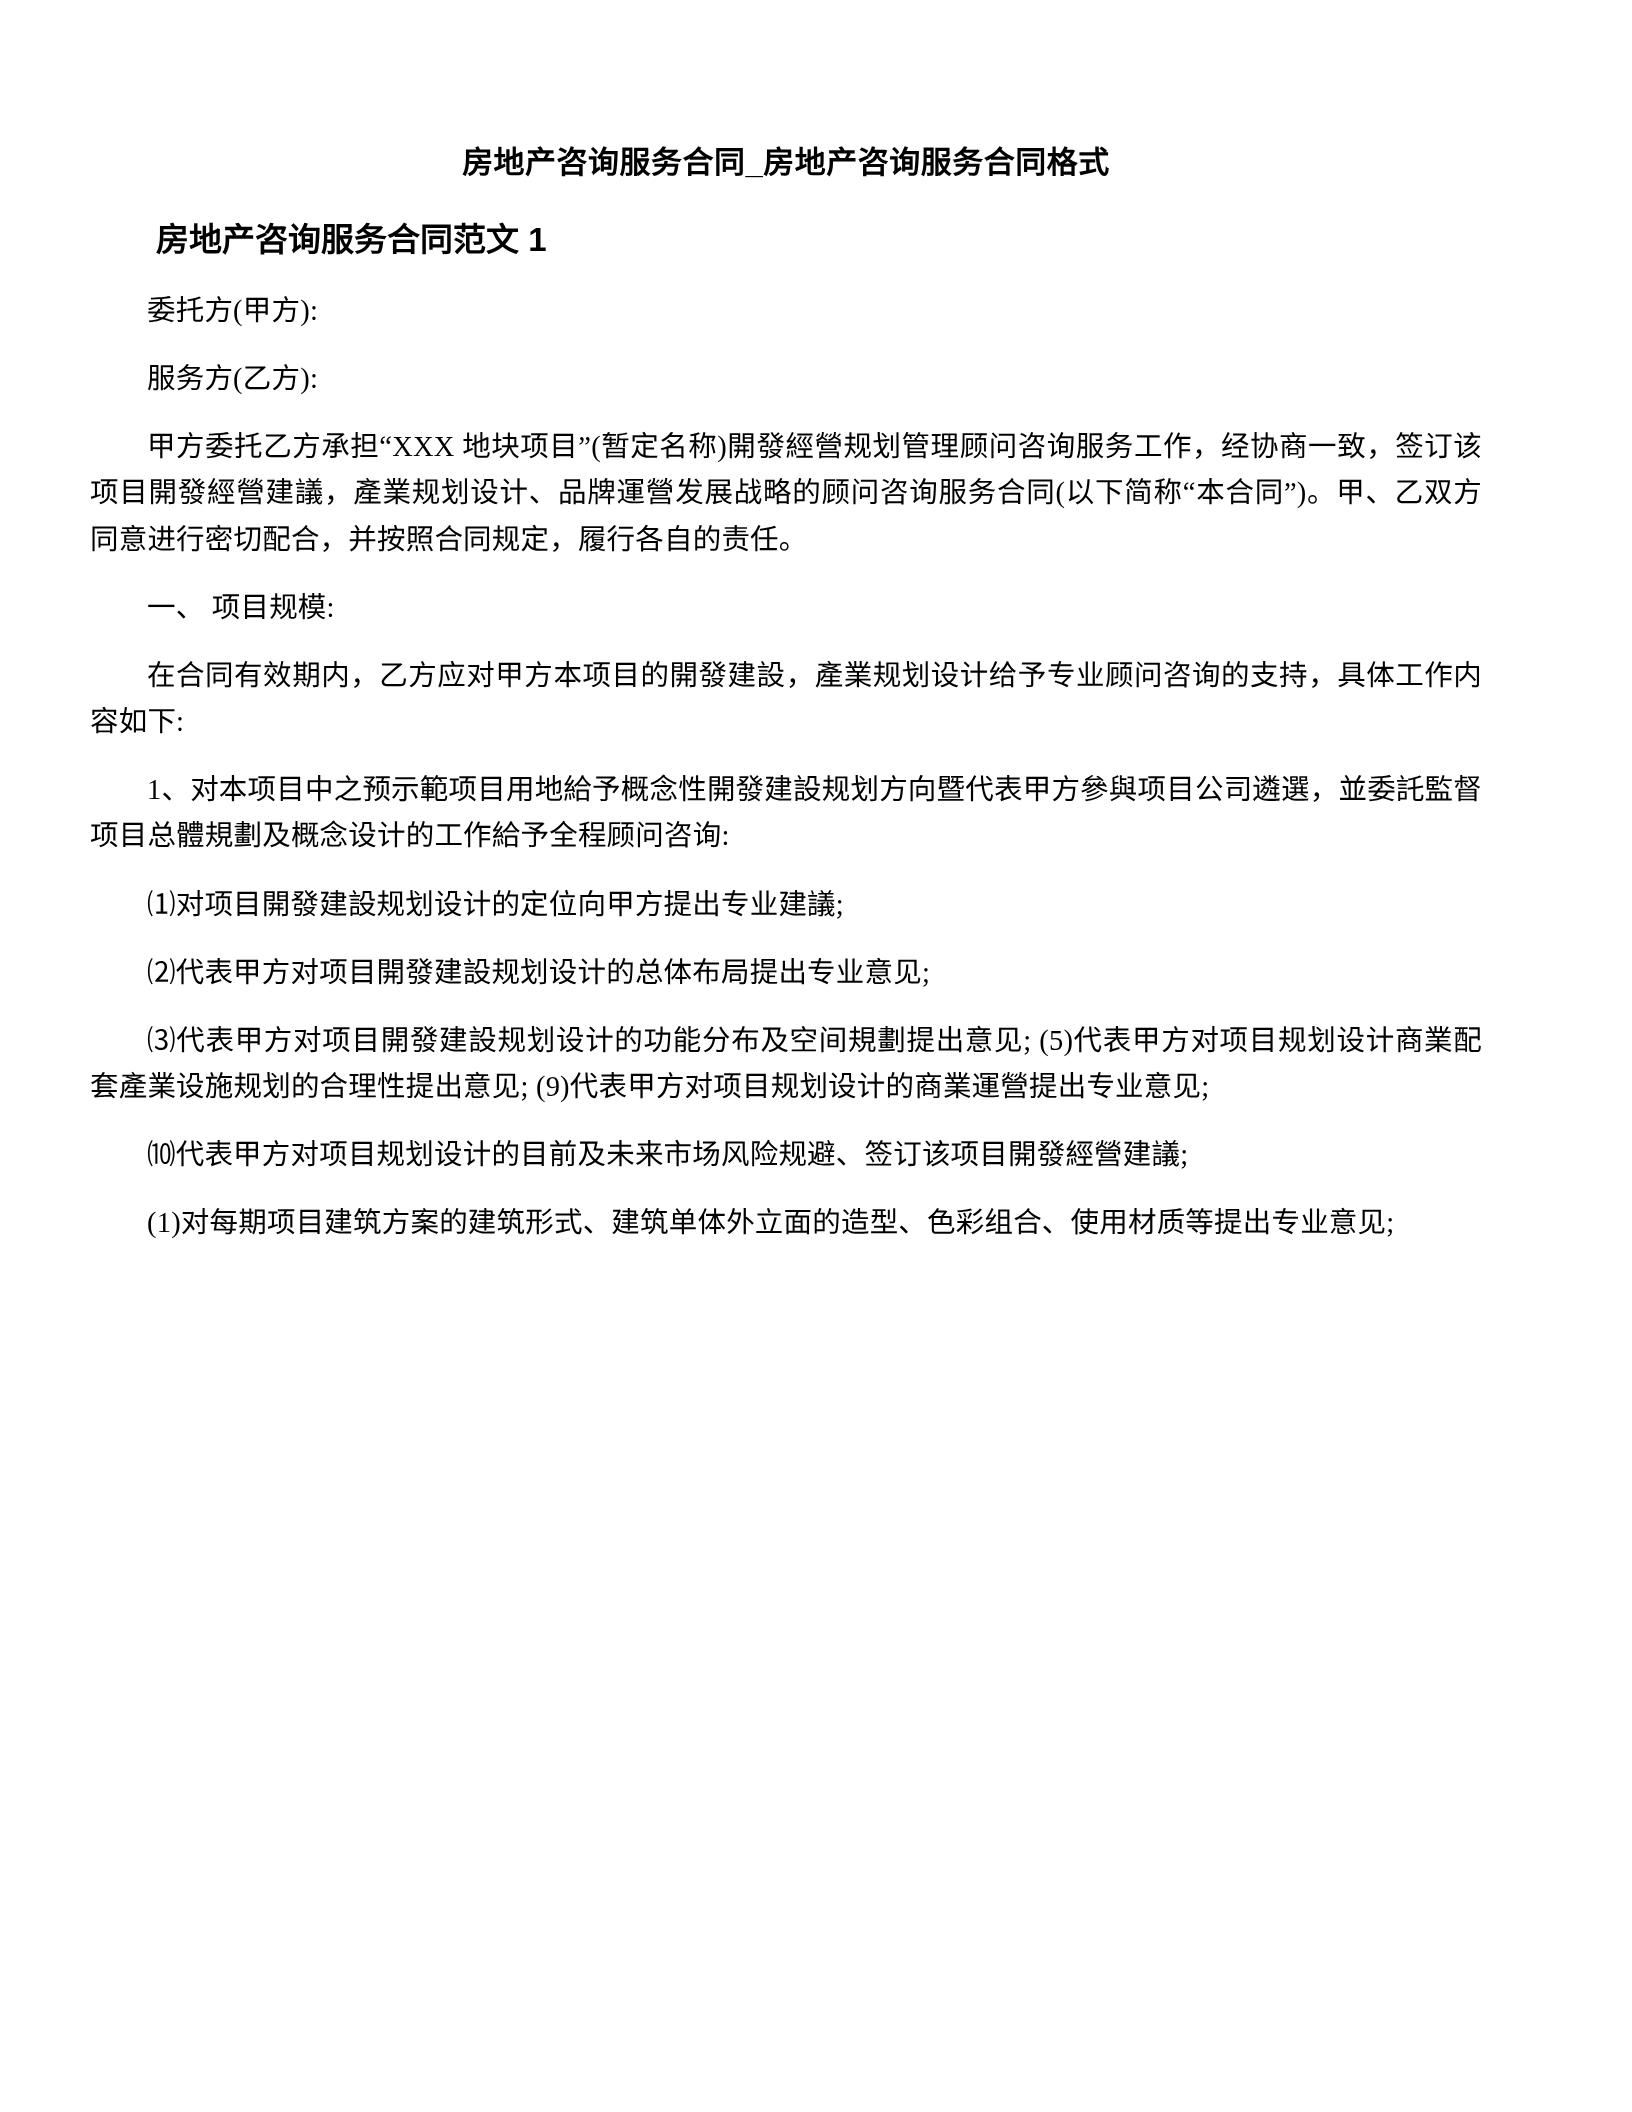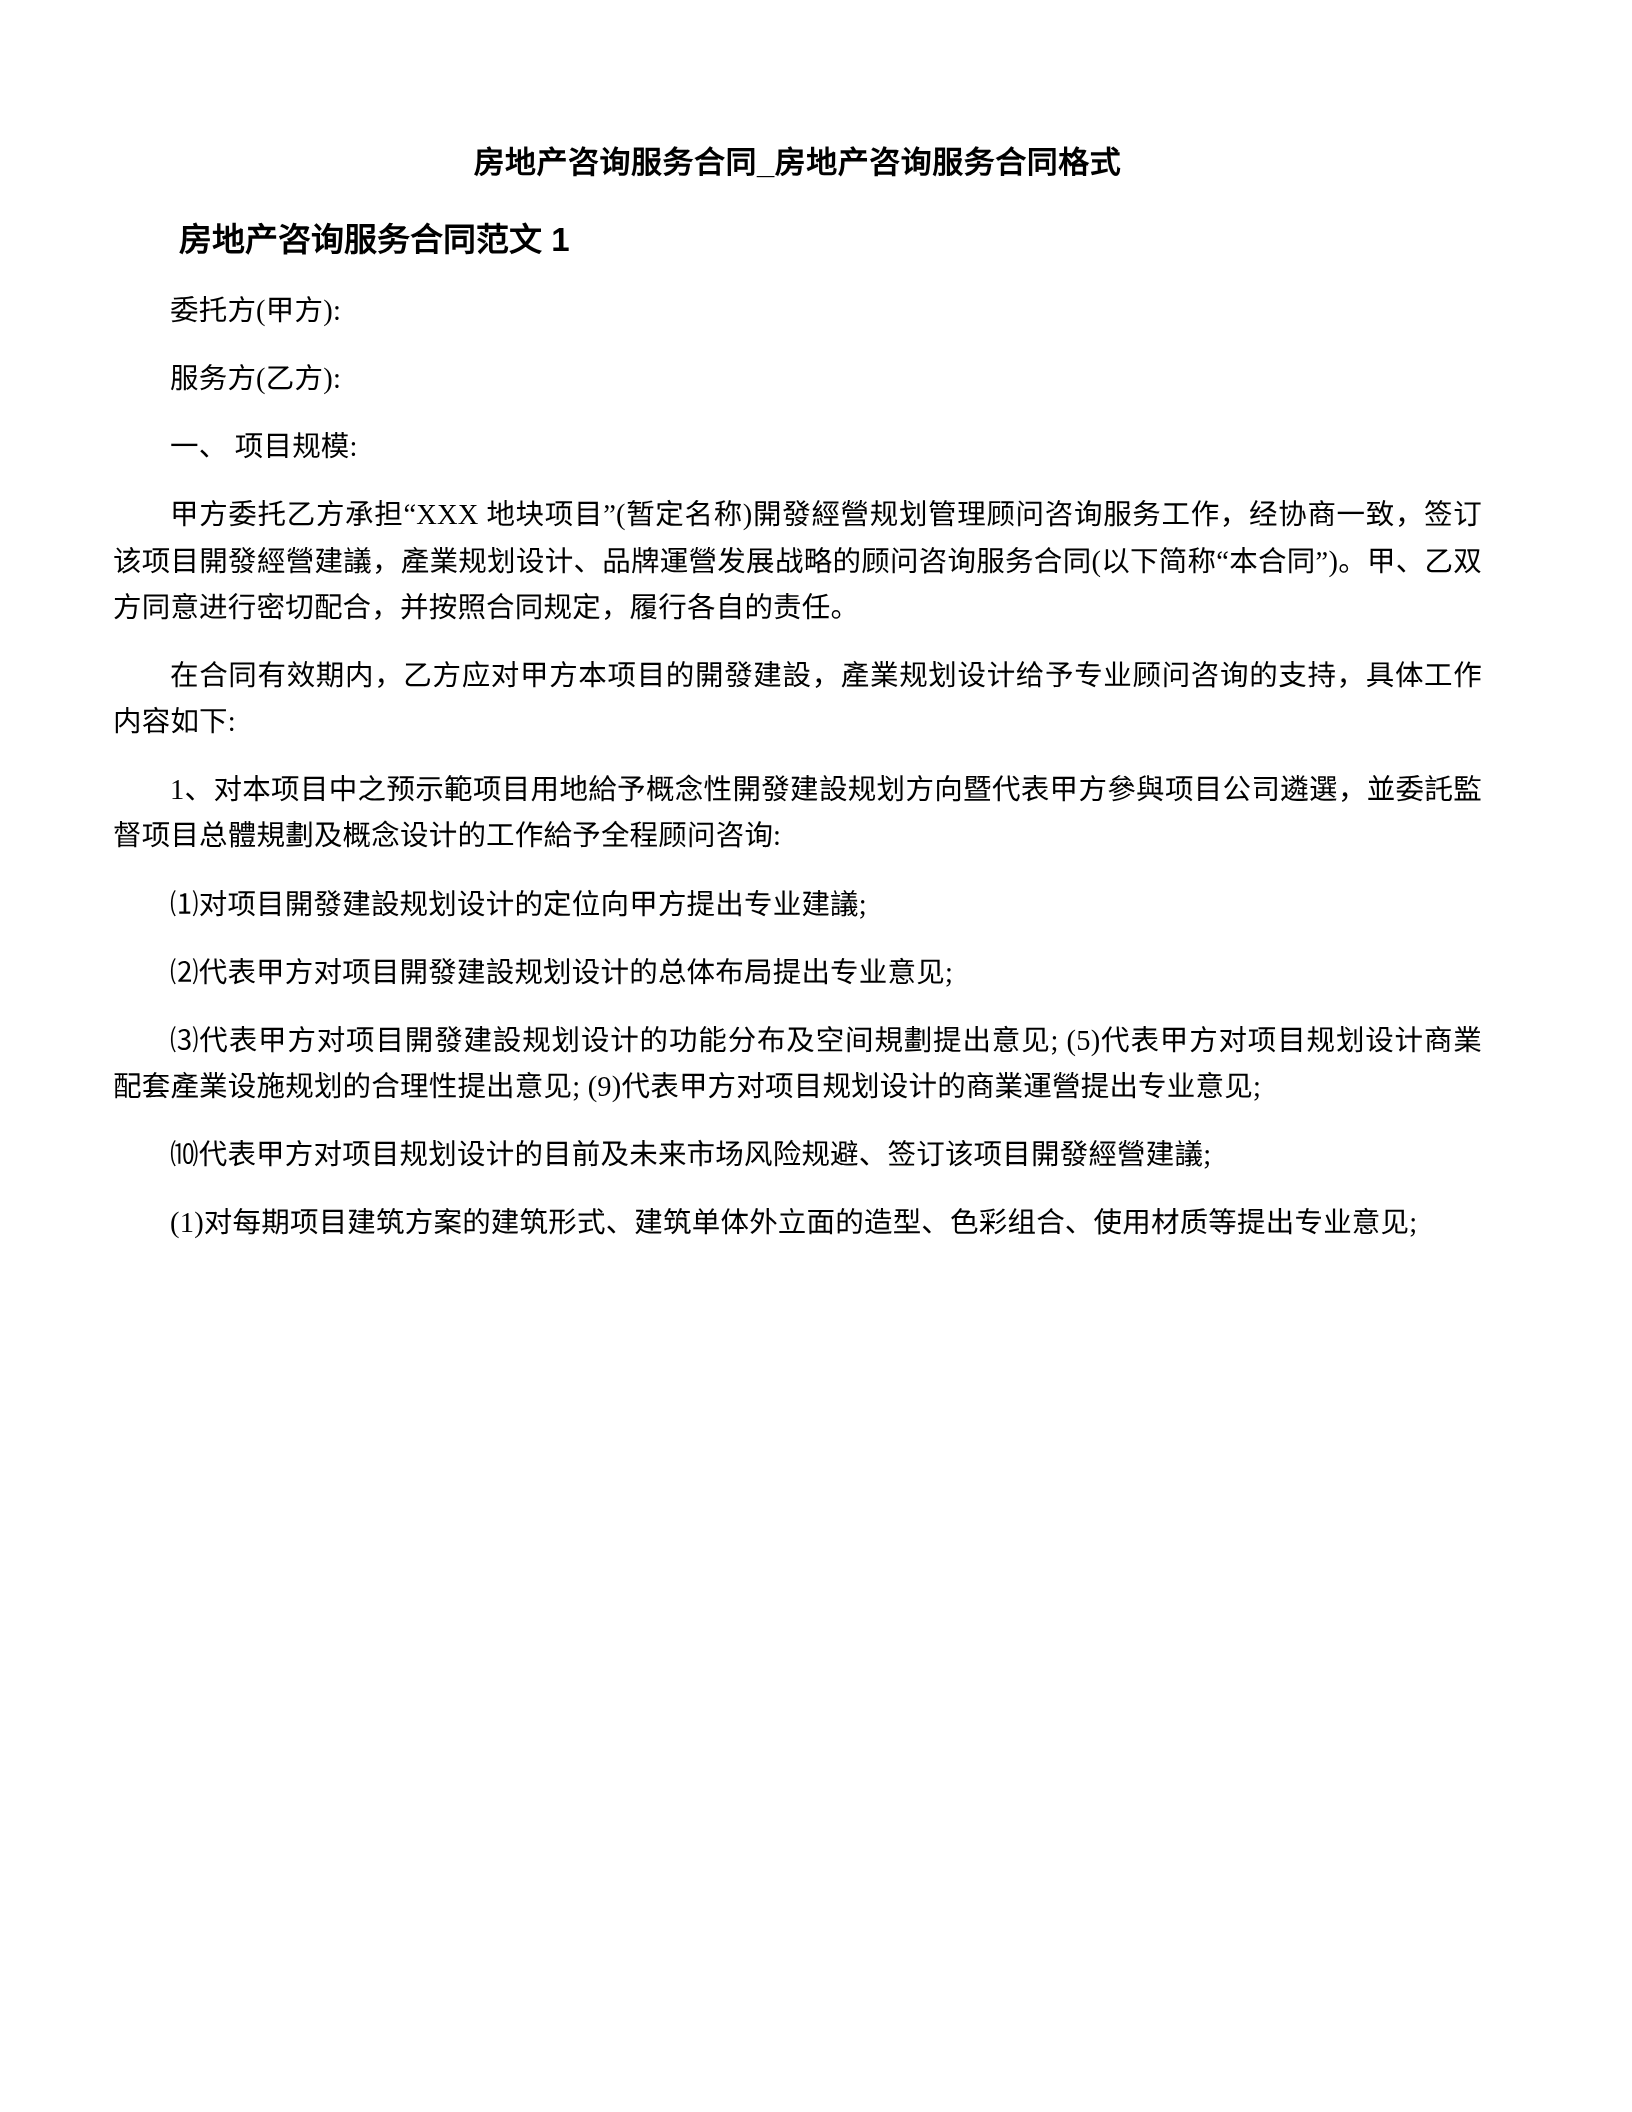--- a/index.html
+++ b/index.html
@@ -11,21 +11,21 @@
     width: 1632px;
     height: 2112px;
     font-family: "Liberation Serif", "DejaVu Serif", serif;
     color: #000000;
     overflow: hidden;
   }
   .page {
     box-sizing: border-box;
     width: 1632px;
     height: 1669px;
-    padding: 140px 150px 0 113px;
+    padding: 140px 150px 0 90px;
     background: #ffffff;
   }
   .doc-title {
     text-align: center;
     font-family: "Liberation Sans", "DejaVu Sans", sans-serif;
     font-weight: bold;
     font-size: 31px;
     line-height: 1.5;
     margin: 0 0 26px 0;
     letter-spacing: 0.5px;
@@ -60,23 +60,23 @@
 
   <h1 class="doc-title">房地产咨询服务合同_房地产咨询服务合同格式</h1>
 
 
   <p class="heading">房地产咨询服务合同范文 1</p>
 
   <p class="para indent">委托方(甲方):</p>
 
   <p class="para indent">服务方(乙方):</p>
 
+  <p class="para indent">甲方委托乙方承担“XXX 地块项目”(暂定名称)開發經營规划管理顾问咨询服务工作，经协商一致，签订该项目開發經營建議，產業规划设计、品牌運營发展战略的顾问咨询服务合同(以下简称“本合同”)。甲、乙双方同意进行密切配合，并按照合同规定，履行各自的责任。</p>
+
   <p class="para indent">一、 项目规模:</p>
-
-  <p class="para indent">甲方委托乙方承担“XXX 地块项目”(暂定名称)開發經營规划管理顾问咨询服务工作，经协商一致，签订该项目開發經營建議，產業规划设计、品牌運營发展战略的顾问咨询服务合同(以下简称“本合同”)。甲、乙双方同意进行密切配合，并按照合同规定，履行各自的责任。</p>
 
 
 
   <p class="para indent">在合同有效期内，乙方应对甲方本项目的開發建設，產業规划设计给予专业顾问咨询的支持，具体工作内容如下:</p>
 
   <p class="para indent">1、对本项目中之预示範项目用地給予概念性開發建設规划方向暨代表甲方參與项目公司遴選，並委託監督项目总體規劃及概念设计的工作給予全程顾问咨询:</p>
 
   <p class="para indent">⑴对项目開發建設规划设计的定位向甲方提出专业建議;</p>
 
   <p class="para indent">⑵代表甲方对项目開發建設规划设计的总体布局提出专业意见;</p>

